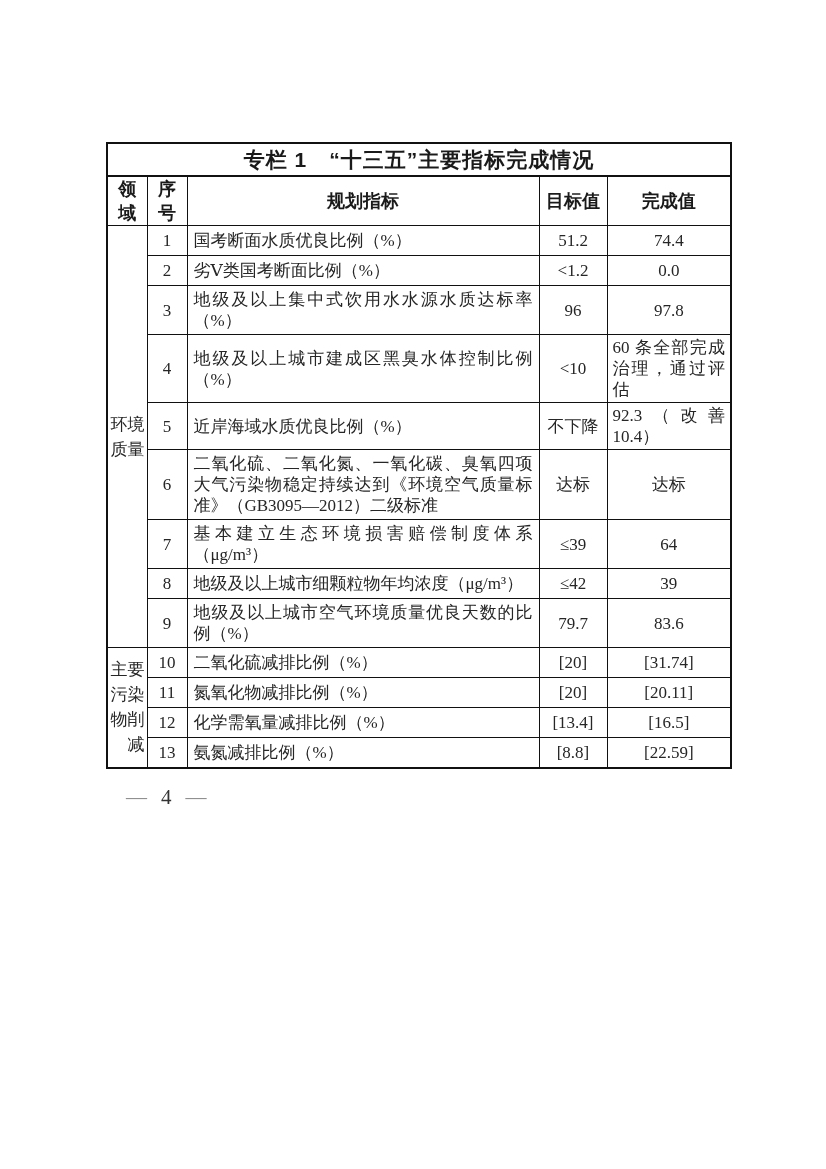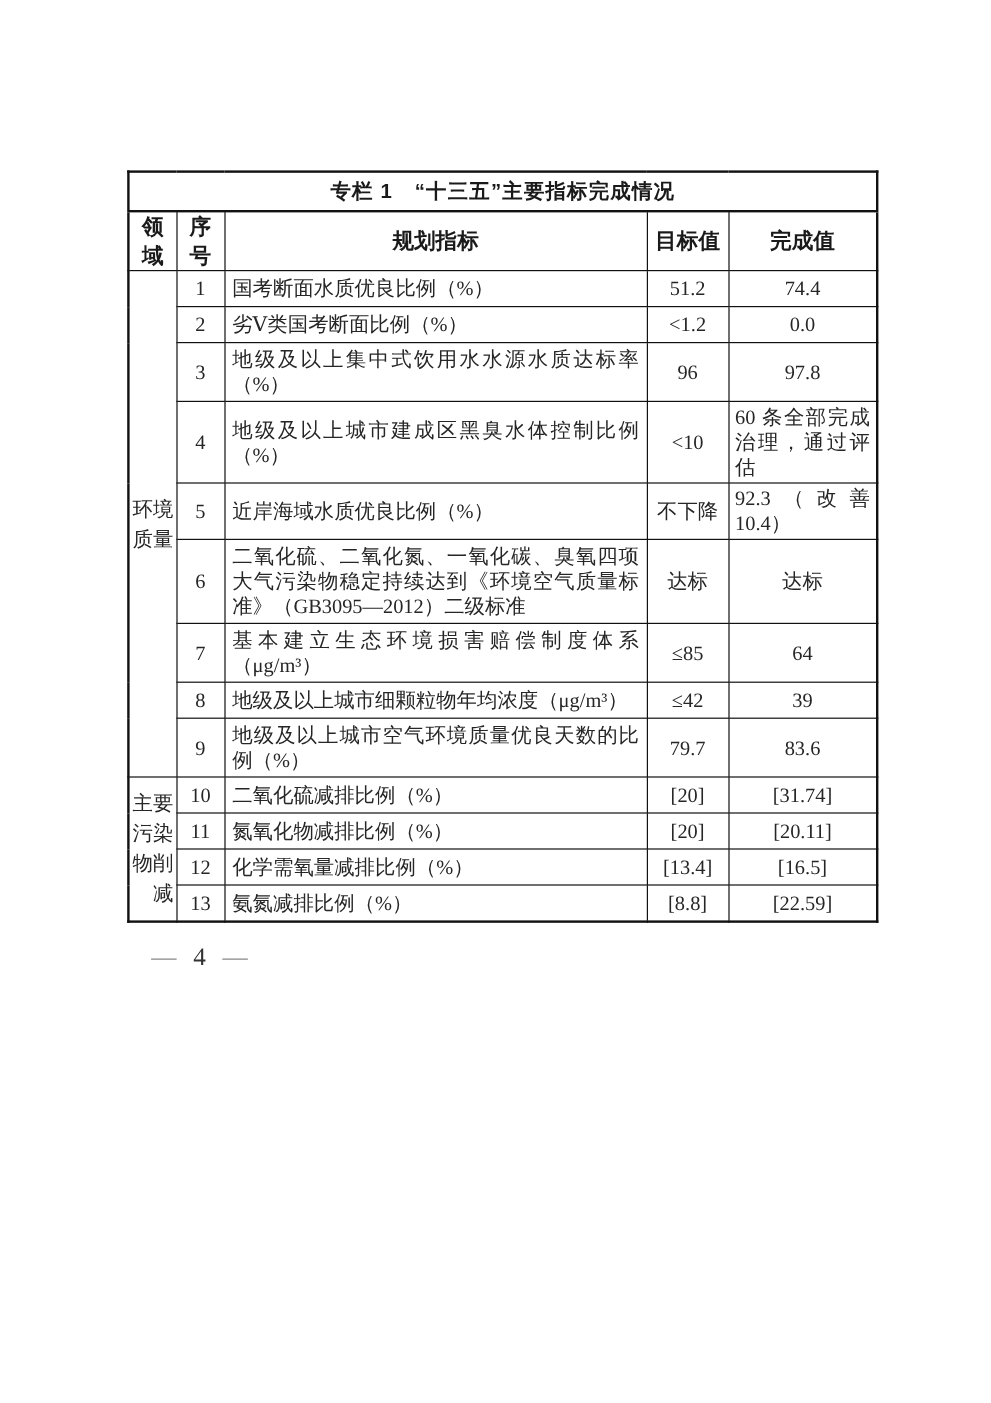--- a/index.html
+++ b/index.html
@@ -50,21 +50,21 @@
   table.box col.c-completed { width: 124px; }
 
   table.box th, table.box td {
     border: 1px solid #111;
     box-sizing: border-box;
     vertical-align: middle;
   }
   .title-cell {
     font-family: "Liberation Sans", "DejaVu Sans", sans-serif;
     font-weight: bold;
-    font-size: 17px;
+    font-size: 21px;
     text-align: center;
     height: 33px;
     letter-spacing: 1px;
     border-bottom: 2px solid #111 !important;
     color: #1a1a1a;
   }
   th.hdr {
     font-family: "Liberation Sans", "DejaVu Sans", sans-serif;
     font-weight: bold;
     font-size: 18px;
@@ -171,21 +171,21 @@
       </tr>
       <tr>
         <td class="cell center">6</td>
         <td class="cell ind">二氧化硫、二氧化氮、一氧化碳、臭氧四项大气污染物稳定持续达到《环境空气质量标准》（GB3095—2012）二级标准</td>
         <td class="cell center">达标</td>
         <td class="cell center">达标</td>
       </tr>
       <tr class="r-single">
         <td class="cell center">7</td>
         <td class="cell ind">基本建立生态环境损害赔偿制度体系（μg/m³）</td>
-        <td class="cell center">≤85</td>
+        <td class="cell center">≤39</td>
         <td class="cell center">64</td>
       </tr>
       <tr class="r-single">
         <td class="cell center">8</td>
         <td class="cell ind">地级及以上城市细颗粒物年均浓度（μg/m³）</td>
         <td class="cell center">≤42</td>
         <td class="cell center">39</td>
       </tr>
       <tr>
         <td class="cell center">9</td>

